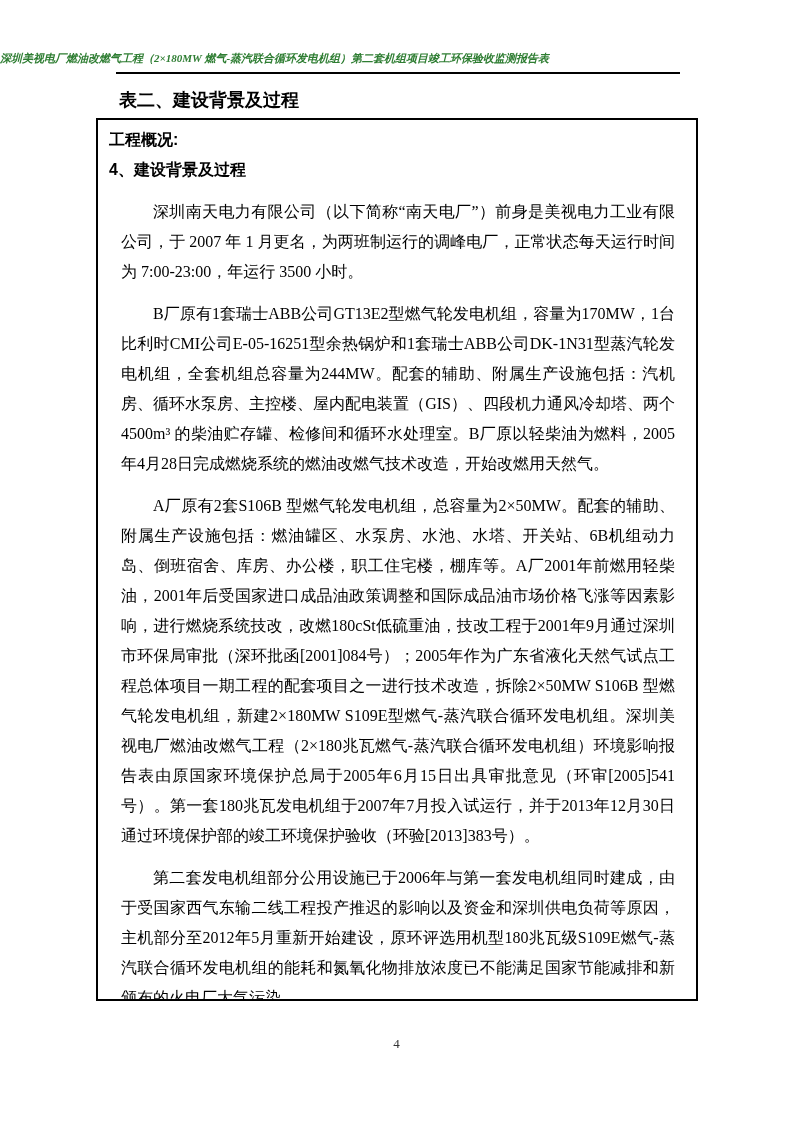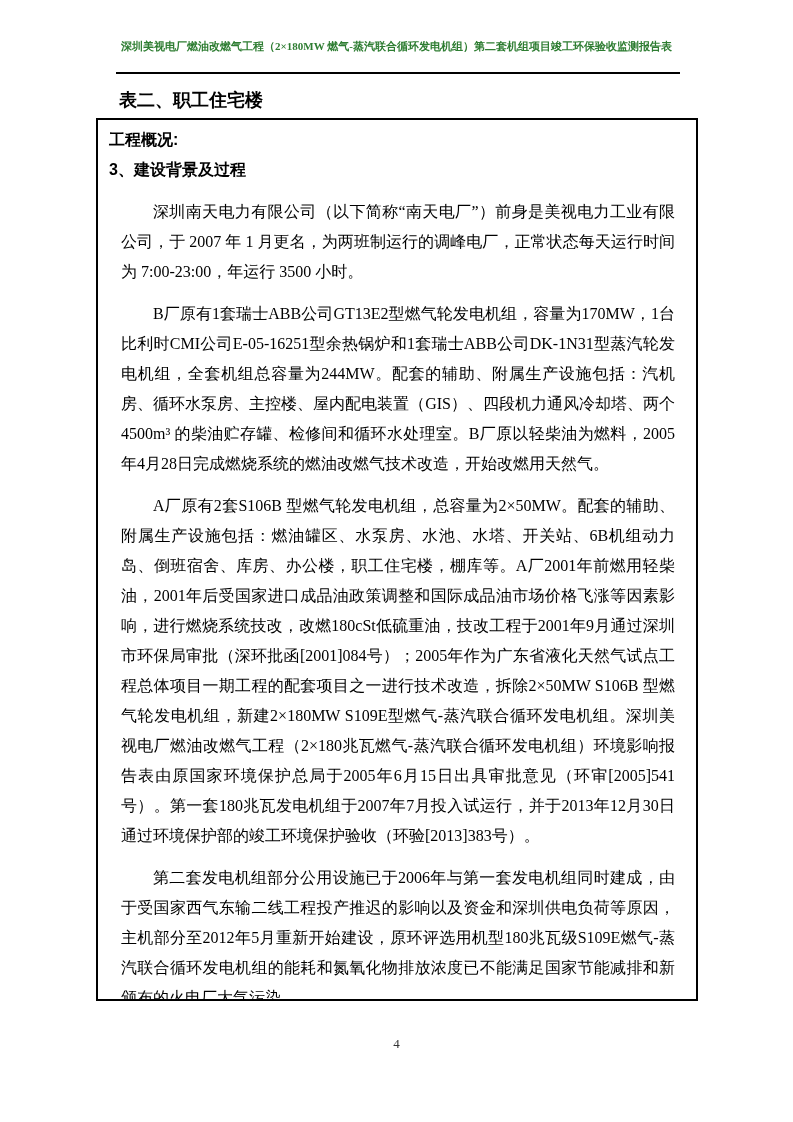--- a/index.html
+++ b/index.html
@@ -6,28 +6,28 @@
   body {
     width: 793px;
     height: 1122px;
     position: relative;
     background: #ffffff;
     color: #000000;
     font-family: "Liberation Serif", "DejaVu Serif", serif;
   }
   .doc-header {
     position: absolute;
-    top: 39px;
+    top: 51px;
     left: 0;
     width: 100%;
-    text-align: center;
     font-size: 11px;
     font-weight: bold;
     color: #2e7d32;
     white-space: nowrap;
+    font-style: italic;
   }
   .header-rule {
     position: absolute;
     top: 72px;
     left: 116px;
     width: 564px;
     height: 0;
     border-top: 2px solid #000000;
   }
   .section-title {
@@ -77,27 +77,27 @@
     color: #333333;
   }
 </style>
 </head>
 <body>
 
 <div class="doc-header">深圳美视电厂燃油改燃气工程（2×180MW 燃气-蒸汽联合循环发电机组）第二套机组项目竣工环保验收监测报告表</div>
 
 <div class="header-rule"></div>
 
-<h1 class="section-title">表二、职工住宅楼</h1>
+<h1 class="section-title">表二、建设背景及过程</h1>
 
 <div class="content-box">
 
   <div class="overview-label">工程概况:</div>
 
-  <div class="subsection-title">3、建设背景及过程</div>
+  <div class="subsection-title">4、建设背景及过程</div>
 
   <p>深圳南天电力有限公司（以下简称“南天电厂”）前身是美视电力工业有限公司，于 2007 年 1 月更名，为两班制运行的调峰电厂，正常状态每天运行时间为 7:00-23:00，年运行 3500 小时。</p>
 
 
   <p>B厂原有1套瑞士ABB公司GT13E2型燃气轮发电机组，容量为170MW，1台比利时CMI公司E-05-16251型余热锅炉和1套瑞士ABB公司DK-1N31型蒸汽轮发电机组，全套机组总容量为244MW。配套的辅助、附属生产设施包括：汽机房、循环水泵房、主控楼、屋内配电装置（GIS）、四段机力通风冷却塔、两个4500m³ 的柴油贮存罐、检修间和循环水处理室。B厂原以轻柴油为燃料，2005年4月28日完成燃烧系统的燃油改燃气技术改造，开始改燃用天然气。</p>
 
   <p>A厂原有2套S106B 型燃气轮发电机组，总容量为2×50MW。配套的辅助、附属生产设施包括：燃油罐区、水泵房、水池、水塔、开关站、6B机组动力岛、倒班宿舍、库房、办公楼，职工住宅楼，棚库等。A厂2001年前燃用轻柴油，2001年后受国家进口成品油政策调整和国际成品油市场价格飞涨等因素影响，进行燃烧系统技改，改燃180cSt低硫重油，技改工程于2001年9月通过深圳市环保局审批（深环批函[2001]084号）；2005年作为广东省液化天然气试点工程总体项目一期工程的配套项目之一进行技术改造，拆除2×50MW S106B 型燃气轮发电机组，新建2×180MW S109E型燃气-蒸汽联合循环发电机组。深圳美视电厂燃油改燃气工程（2×180兆瓦燃气-蒸汽联合循环发电机组）环境影响报告表由原国家环境保护总局于2005年6月15日出具审批意见（环审[2005]541号）。第一套180兆瓦发电机组于2007年7月投入试运行，并于2013年12月30日通过环境保护部的竣工环境保护验收（环验[2013]383号）。</p>
 
   <p>第二套发电机组部分公用设施已于2006年与第一套发电机组同时建成，由于受国家西气东输二线工程投产推迟的影响以及资金和深圳供电负荷等原因，主机部分至2012年5月重新开始建设，原环评选用机型180兆瓦级S109E燃气-蒸汽联合循环发电机组的能耗和氮氧化物排放浓度已不能满足国家节能减排和新颁布的火电厂大气污染</p>
 

